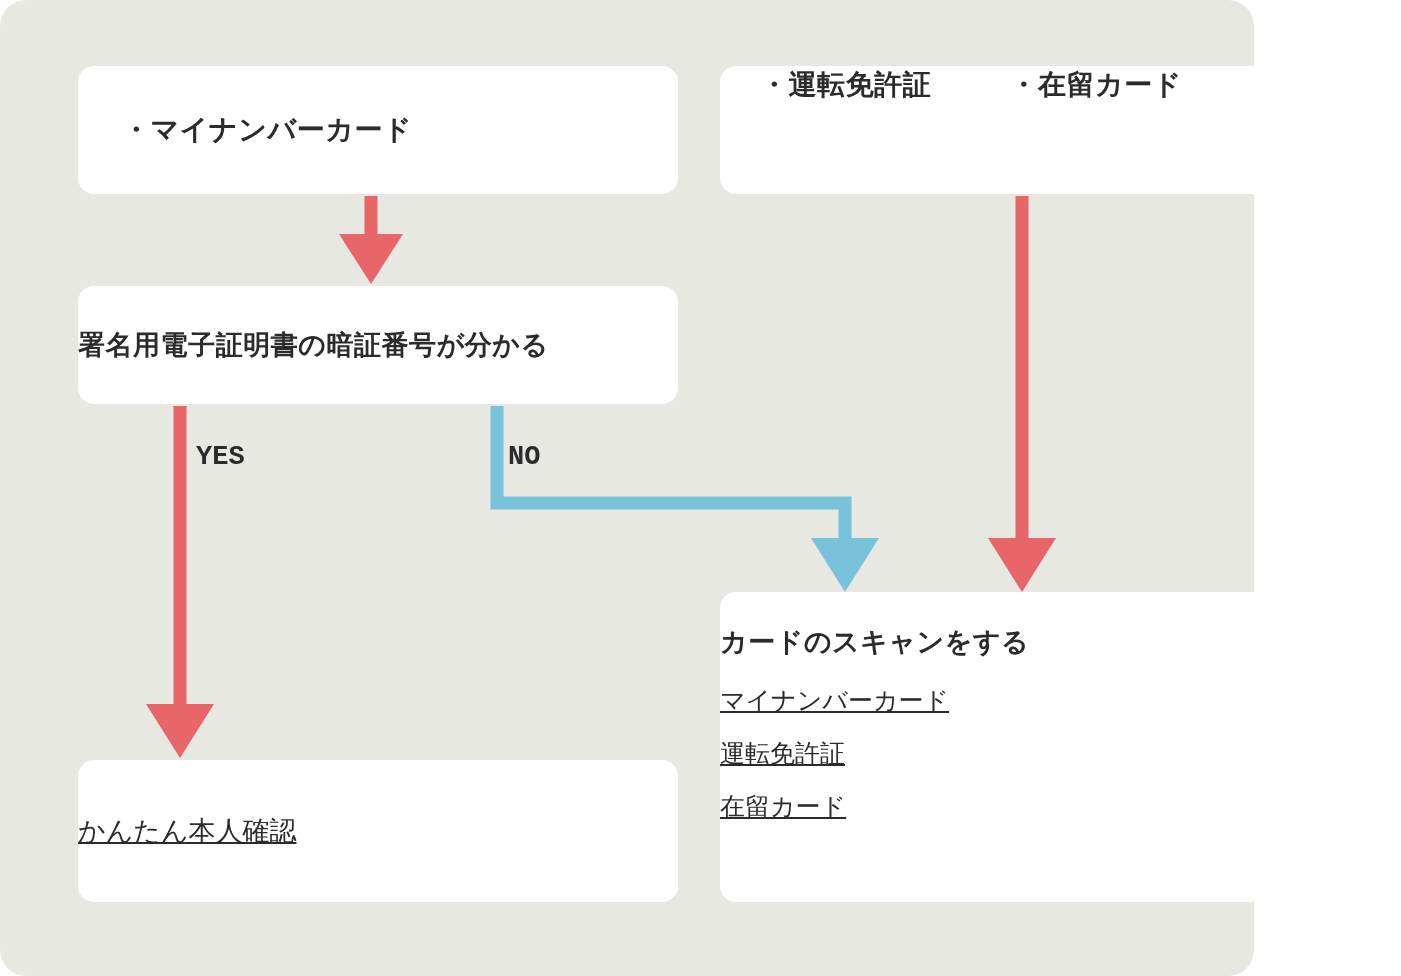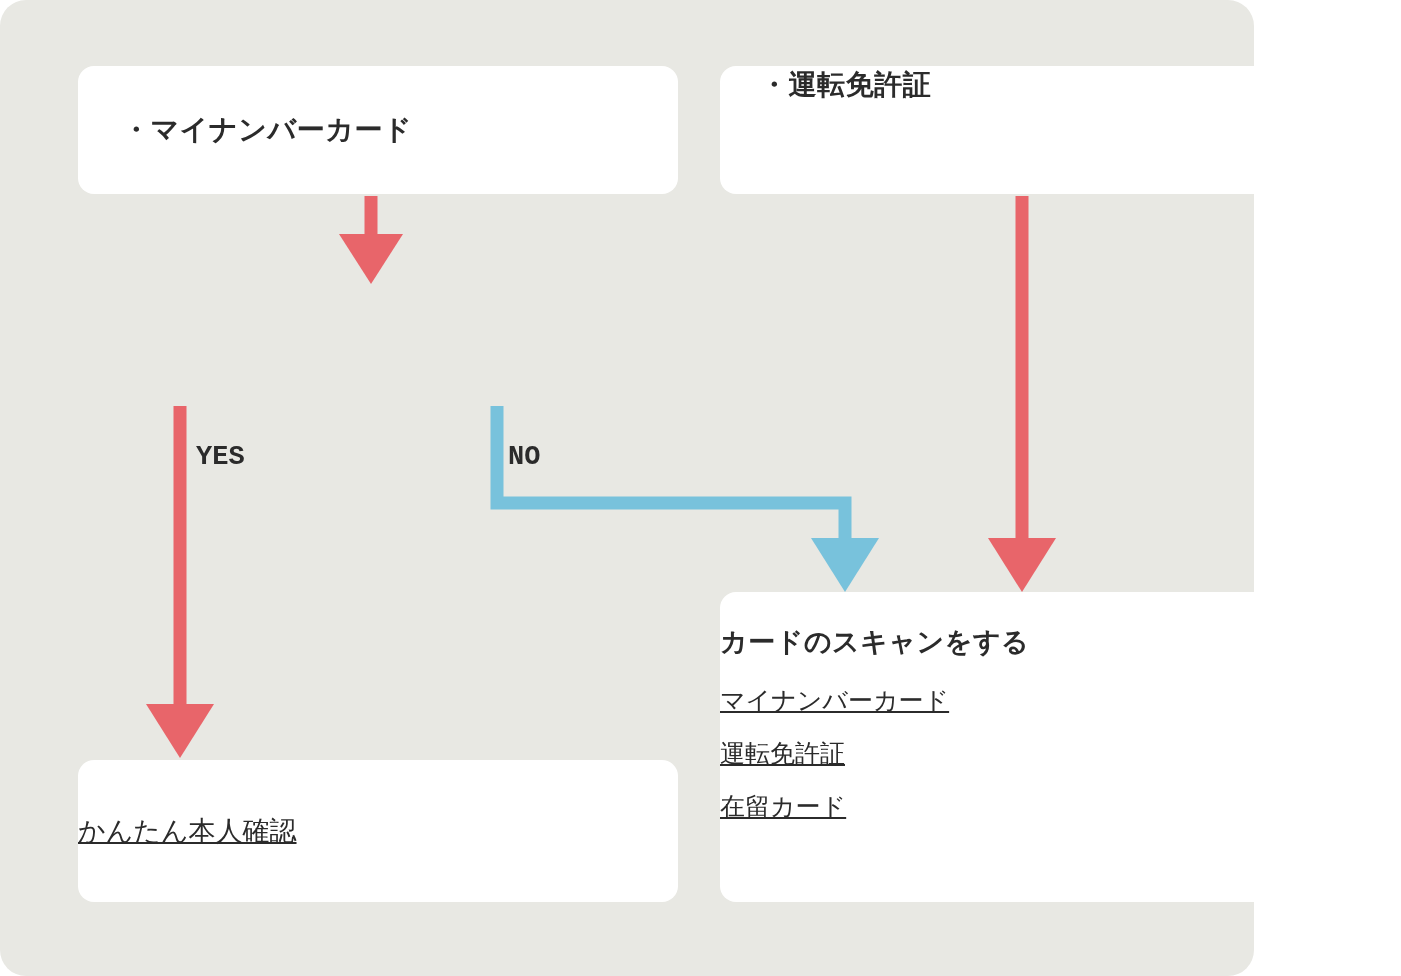--- a/index.html
+++ b/index.html
@@ -160,22 +160,26 @@
     </g>
   </svg>
 
   <div class="box" id="box-mynumber">
     <div class="box-title">・マイナンバーカード</div>
   </div>
 
   <div class="box" id="box-other-cards">
     <div class="box-title">・運転免許証</div>
     <div class="gap"></div>
+    <div class="box-title">・在留カード</div>
   </div>
 
+  <div class="box" id="box-decision">
+    <div class="box-title">署名用電子証明書の暗証番号が分かる</div>
+  </div>
 
   <div class="arrow-label" id="label-yes">YES</div>
   <div class="arrow-label" id="label-no">NO</div>
 
   <div class="box" id="box-scan">
     <div class="box-title">カードのスキャンをする</div>
     <a class="link" href="#">マイナンバーカード</a>
     <a class="link" href="#">運転免許証</a>
     <a class="link" href="#">在留カード</a>
   </div>

